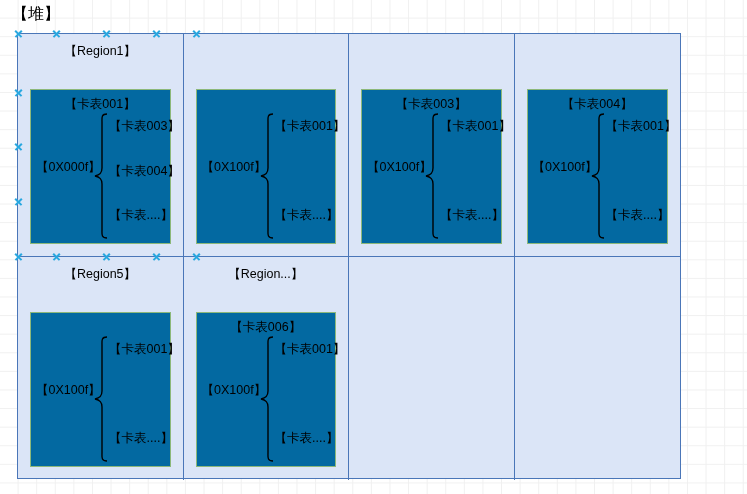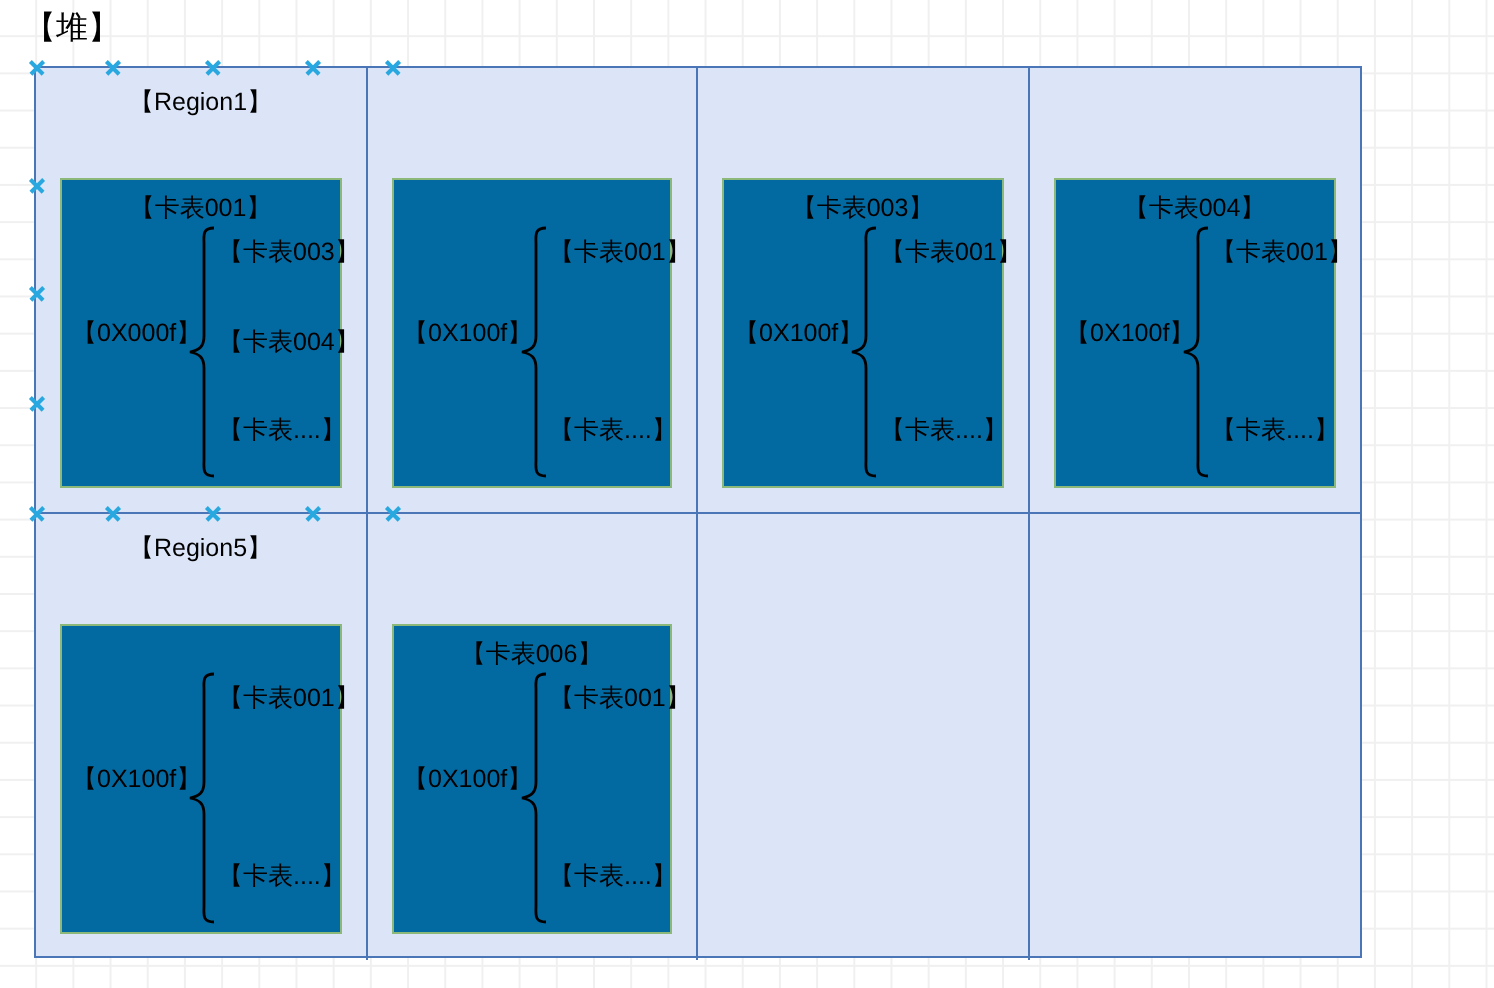--- a/index.html
+++ b/index.html
@@ -259,20 +259,21 @@
           </svg>
         </div>
         <div class="card-items items-2">
           <div class="card-item">【卡表001】</div>
           <div class="card-item">【卡表....】</div>
         </div>
       </div>
     </div>
 
     <div class="region">
+      <div class="region-label">【Region...】</div>
       <div class="card-box">
         <div class="card-title">【卡表006】</div>
         <div class="card-addr">【0X100f】</div>
         <div class="card-brace">
           <svg viewBox="0 0 16 128" preserveAspectRatio="none">
             <path d="M14 2 C8 2, 9 6, 9 10 L9 56 C9 61, 7 63, 2 64 C7 65, 9 67, 9 72 L9 118 C9 122, 8 126, 14 126" fill="none" stroke="#000000" stroke-width="1.4"></path>
           </svg>
         </div>
         <div class="card-items items-2">
           <div class="card-item">【卡表001】</div>

